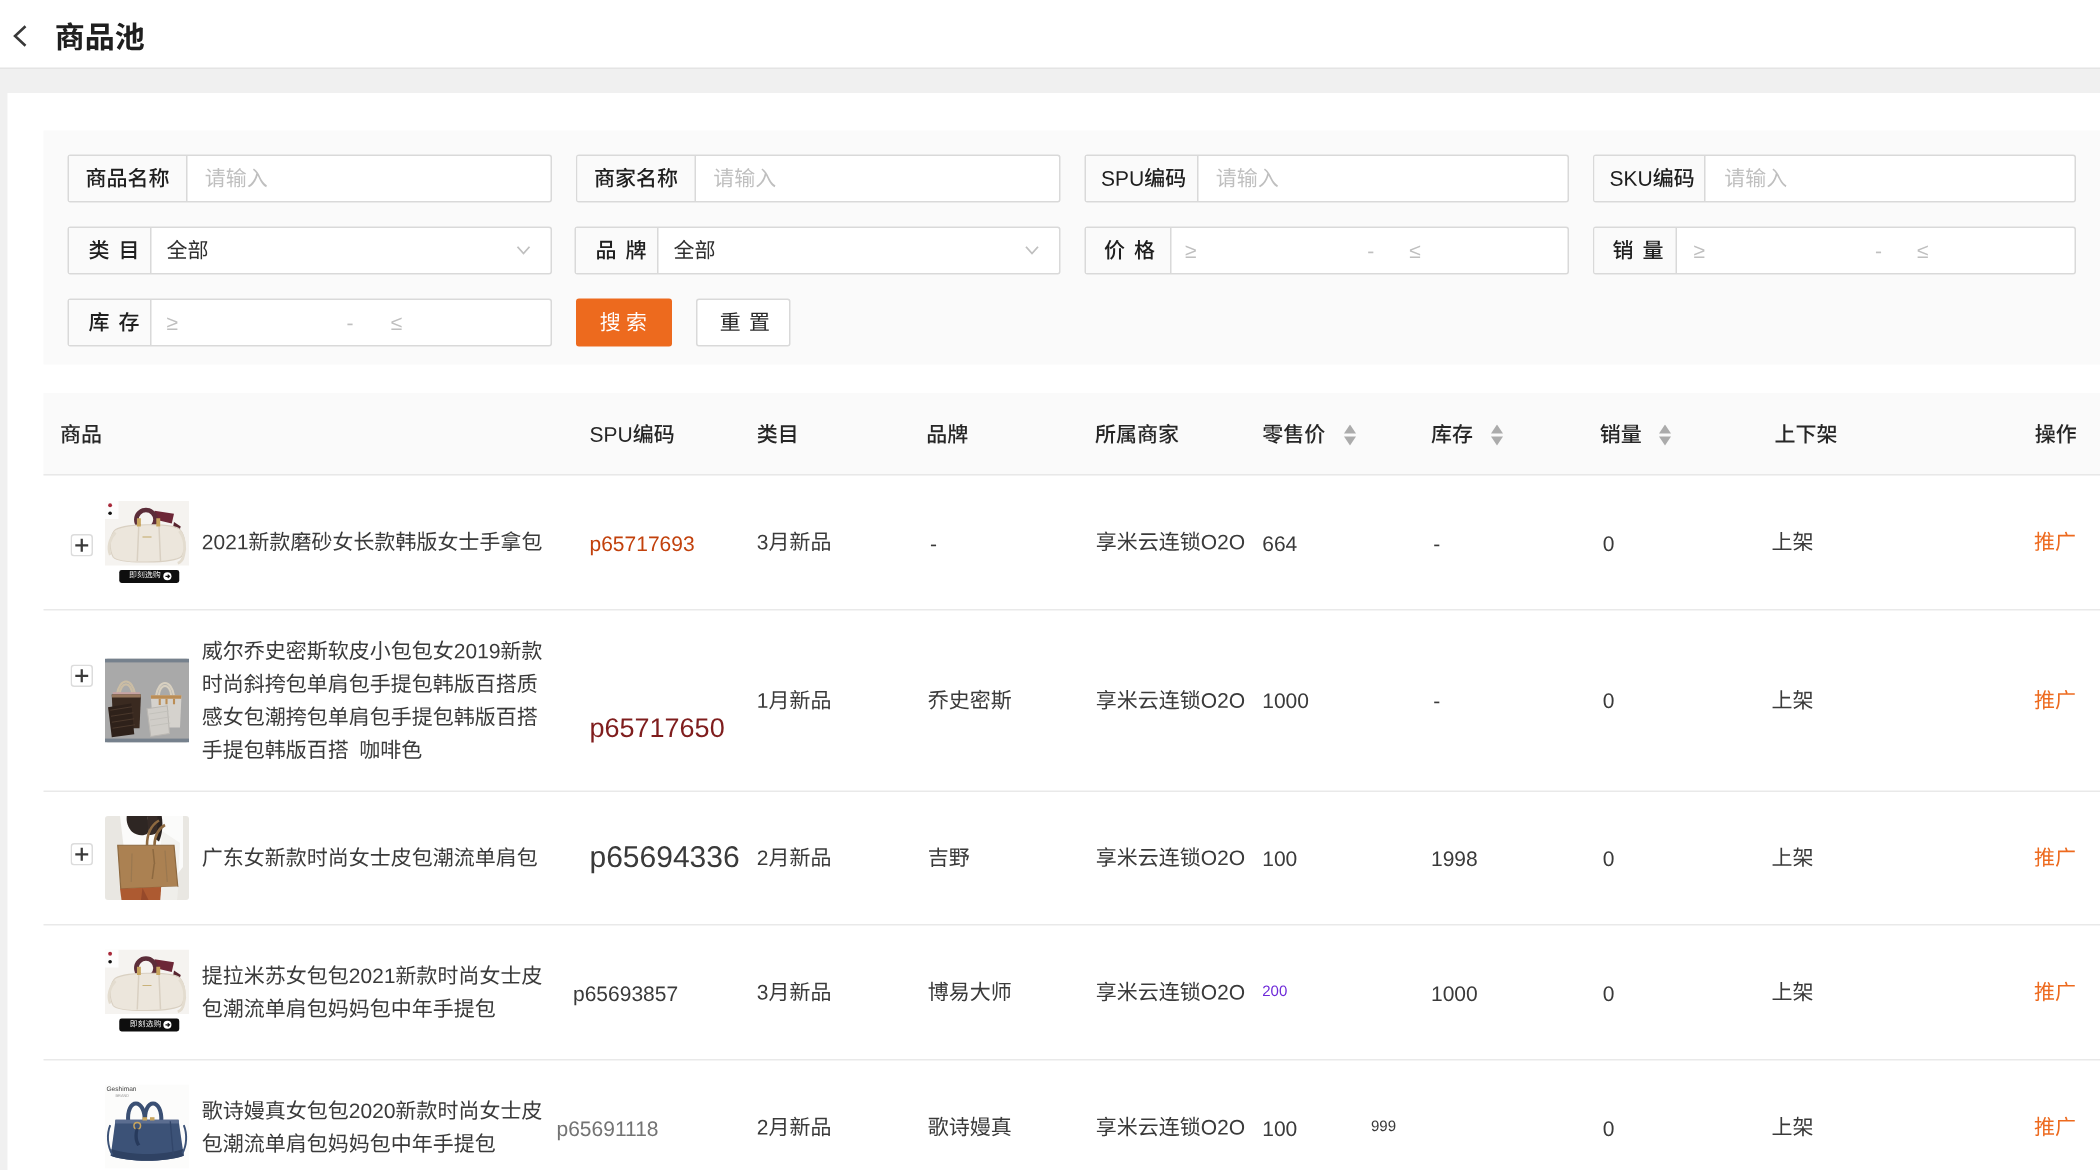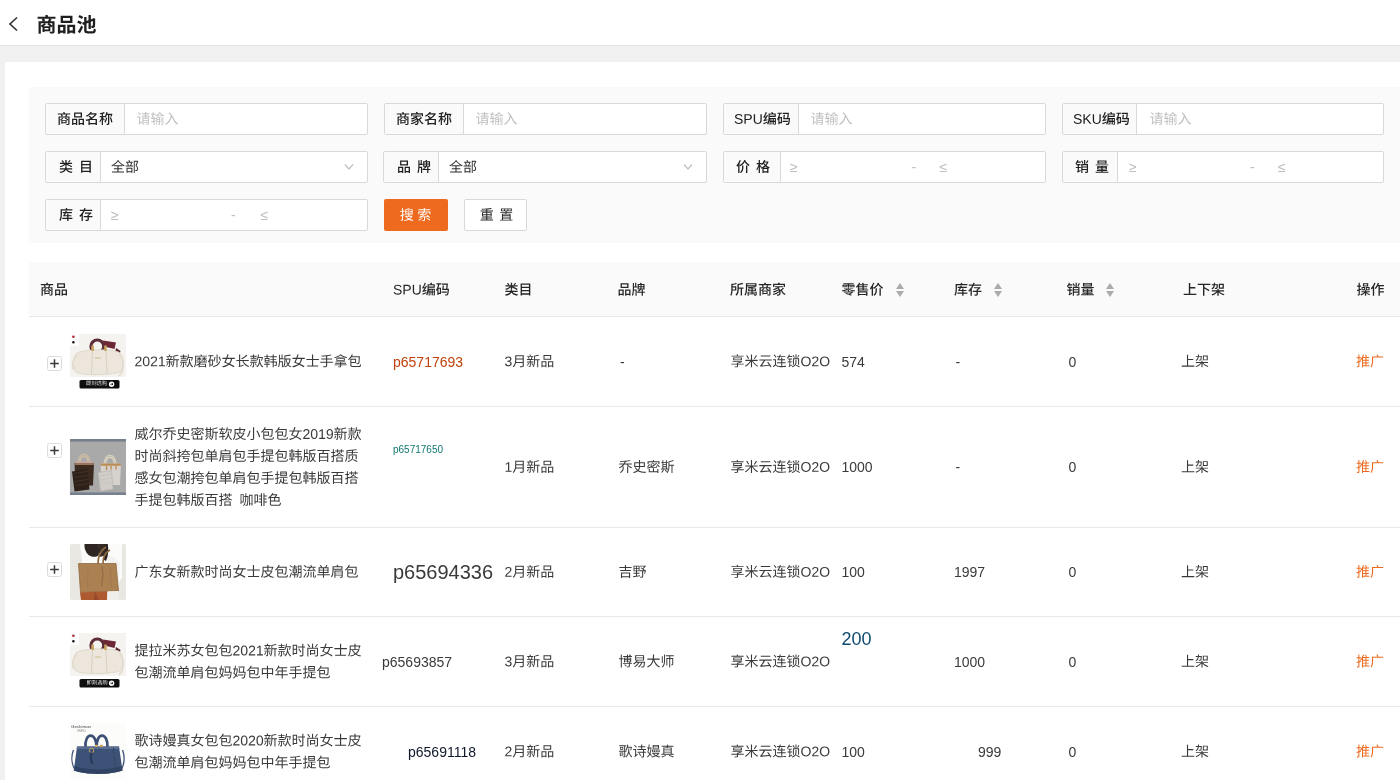--- a/index.html
+++ b/index.html
@@ -157,38 +157,38 @@
 <path d="M7 23.5 L49 23.5 L49.4 26 L6.7 26 Z" fill="#5b6d90"></path>
 <path d="M3.8 47.5 C16 52 40 52 52.5 47.5 L52 43 C39 47.5 17 47.5 4.4 43 Z" fill="#2f4263"></path>
 <path d="M43.5 24.5 L45.5 46.8" stroke="#32466a" stroke-width="0.9"></path>
 <circle cx="21.5" cy="27.5" r="2.2" fill="none" stroke="#c8a55e" stroke-width="1"></circle>
 <path d="M20.5 29 C19 34 19.5 38 21.5 41 L23.5 40 C21.5 37 21.5 33 22.5 29.5 Z" fill="#273a5c"></path>
 <path d="M3.5 27 C1 33 1.5 41 5 47 M52.5 27 C55 33 54.5 41 51.5 46" stroke="#3c5277" stroke-width="1.3" fill="none"></path>
 <rect x="25" y="21.8" width="3" height="2.2" fill="#c8a55e"></rect>
     <rect x="30" y="21.8" width="3" height="2.2" fill="#c8a55e"></rect>
 </svg>
 <div style="position:absolute;left:393px;top:351.6px;height:20px;line-height:20px;font-size:14px;color:#c2410c;white-space:pre">p65717693</div>
-<div style="position:absolute;left:841.5px;top:351.6px;height:20px;line-height:20px;font-size:14px;color:#3a3a3a;white-space:pre">574</div>
+<div style="position:absolute;left:841.5px;top:351.6px;height:20px;line-height:20px;font-size:14px;color:#3a3a3a;white-space:pre">664</div>
 <div style="position:absolute;left:955.5px;top:351.6px;height:20px;line-height:20px;font-size:14px;color:#3a3a3a;white-space:pre">-</div>
 <div style="position:absolute;left:1068.5px;top:351.6px;height:20px;line-height:20px;font-size:14px;color:#3a3a3a;white-space:pre">0</div>
-<div style="position:absolute;left:393px;top:440px;height:20px;line-height:20px;font-size:10px;color:#0f766e;white-space:pre">p65717650</div>
+<div style="position:absolute;left:393px;top:475px;height:20px;line-height:20px;font-size:18px;color:#7f1d1d;white-space:pre">p65717650</div>
 <div style="position:absolute;left:841.5px;top:457.2px;height:20px;line-height:20px;font-size:14px;color:#3a3a3a;white-space:pre">1000</div>
 <div style="position:absolute;left:955.5px;top:457.2px;height:20px;line-height:20px;font-size:14px;color:#3a3a3a;white-space:pre">-</div>
 <div style="position:absolute;left:1068.5px;top:457.2px;height:20px;line-height:20px;font-size:14px;color:#3a3a3a;white-space:pre">0</div>
 <div style="position:absolute;left:393px;top:562.1px;height:20px;line-height:20px;font-size:20px;color:#3a3a3a;white-space:pre">p65694336</div>
 <div style="position:absolute;left:841.5px;top:562.1px;height:20px;line-height:20px;font-size:14px;color:#3a3a3a;white-space:pre">100</div>
-<div style="position:absolute;left:954px;top:562.1px;height:20px;line-height:20px;font-size:14px;color:#3a3a3a;white-space:pre">1997</div>
+<div style="position:absolute;left:954px;top:562.1px;height:20px;line-height:20px;font-size:14px;color:#3a3a3a;white-space:pre">1998</div>
 <div style="position:absolute;left:1068.5px;top:562.1px;height:20px;line-height:20px;font-size:14px;color:#3a3a3a;white-space:pre">0</div>
 <div style="position:absolute;left:382px;top:651.7px;height:20px;line-height:20px;font-size:14px;color:#3a3a3a;white-space:pre">p65693857</div>
-<div style="position:absolute;left:841.5px;top:629px;height:20px;line-height:20px;font-size:18px;color:#0c4a6e;white-space:pre">200</div>
+<div style="position:absolute;left:841.5px;top:652px;height:20px;line-height:20px;font-size:10px;color:#6d28d9;white-space:pre">200</div>
 <div style="position:absolute;left:954px;top:651.7px;height:20px;line-height:20px;font-size:14px;color:#3a3a3a;white-space:pre">1000</div>
 <div style="position:absolute;left:1068.5px;top:651.7px;height:20px;line-height:20px;font-size:14px;color:#3a3a3a;white-space:pre">0</div>
-<div style="position:absolute;left:408px;top:741.7px;height:20px;line-height:20px;font-size:14px;color:#0f172a;white-space:pre">p65691118</div>
+<div style="position:absolute;left:371px;top:741.7px;height:20px;line-height:20px;font-size:14px;color:#737373;white-space:pre">p65691118</div>
 <div style="position:absolute;left:841.5px;top:741.7px;height:20px;line-height:20px;font-size:14px;color:#3a3a3a;white-space:pre">100</div>
-<div style="position:absolute;left:978px;top:741.7px;height:20px;line-height:20px;font-size:14px;color:#3a3a3a;white-space:pre">999</div>
+<div style="position:absolute;left:914px;top:741.7px;height:20px;line-height:20px;font-size:10px;color:#3a3a3a;white-space:pre">999</div>
 <div style="position:absolute;left:1068.5px;top:741.7px;height:20px;line-height:20px;font-size:14px;color:#3a3a3a;white-space:pre">0</div>
 <div style="position:absolute;left:620px;top:351.6px;height:20px;line-height:20px;font-size:14px;color:#3a3a3a;white-space:pre">-</div>
 <div style="position:absolute;left:790px;top:156.9px;height:20px;line-height:20px;font-size:14px;color:#bfbfbf;white-space:pre">≥</div>
 <div style="position:absolute;left:911.5px;top:156.9px;height:20px;line-height:20px;font-size:14px;color:#bfbfbf;white-space:pre">-</div>
 <div style="position:absolute;left:939.5px;top:156.9px;height:20px;line-height:20px;font-size:14px;color:#bfbfbf;white-space:pre">≤</div>
 <div style="position:absolute;left:1129px;top:156.9px;height:20px;line-height:20px;font-size:14px;color:#bfbfbf;white-space:pre">≥</div>
 <div style="position:absolute;left:1250px;top:156.9px;height:20px;line-height:20px;font-size:14px;color:#bfbfbf;white-space:pre">-</div>
 <div style="position:absolute;left:1278px;top:156.9px;height:20px;line-height:20px;font-size:14px;color:#bfbfbf;white-space:pre">≤</div>
 <div style="position:absolute;left:111px;top:204.9px;height:20px;line-height:20px;font-size:14px;color:#bfbfbf;white-space:pre">≥</div>
 <div style="position:absolute;left:231px;top:204.9px;height:20px;line-height:20px;font-size:14px;color:#bfbfbf;white-space:pre">-</div>

